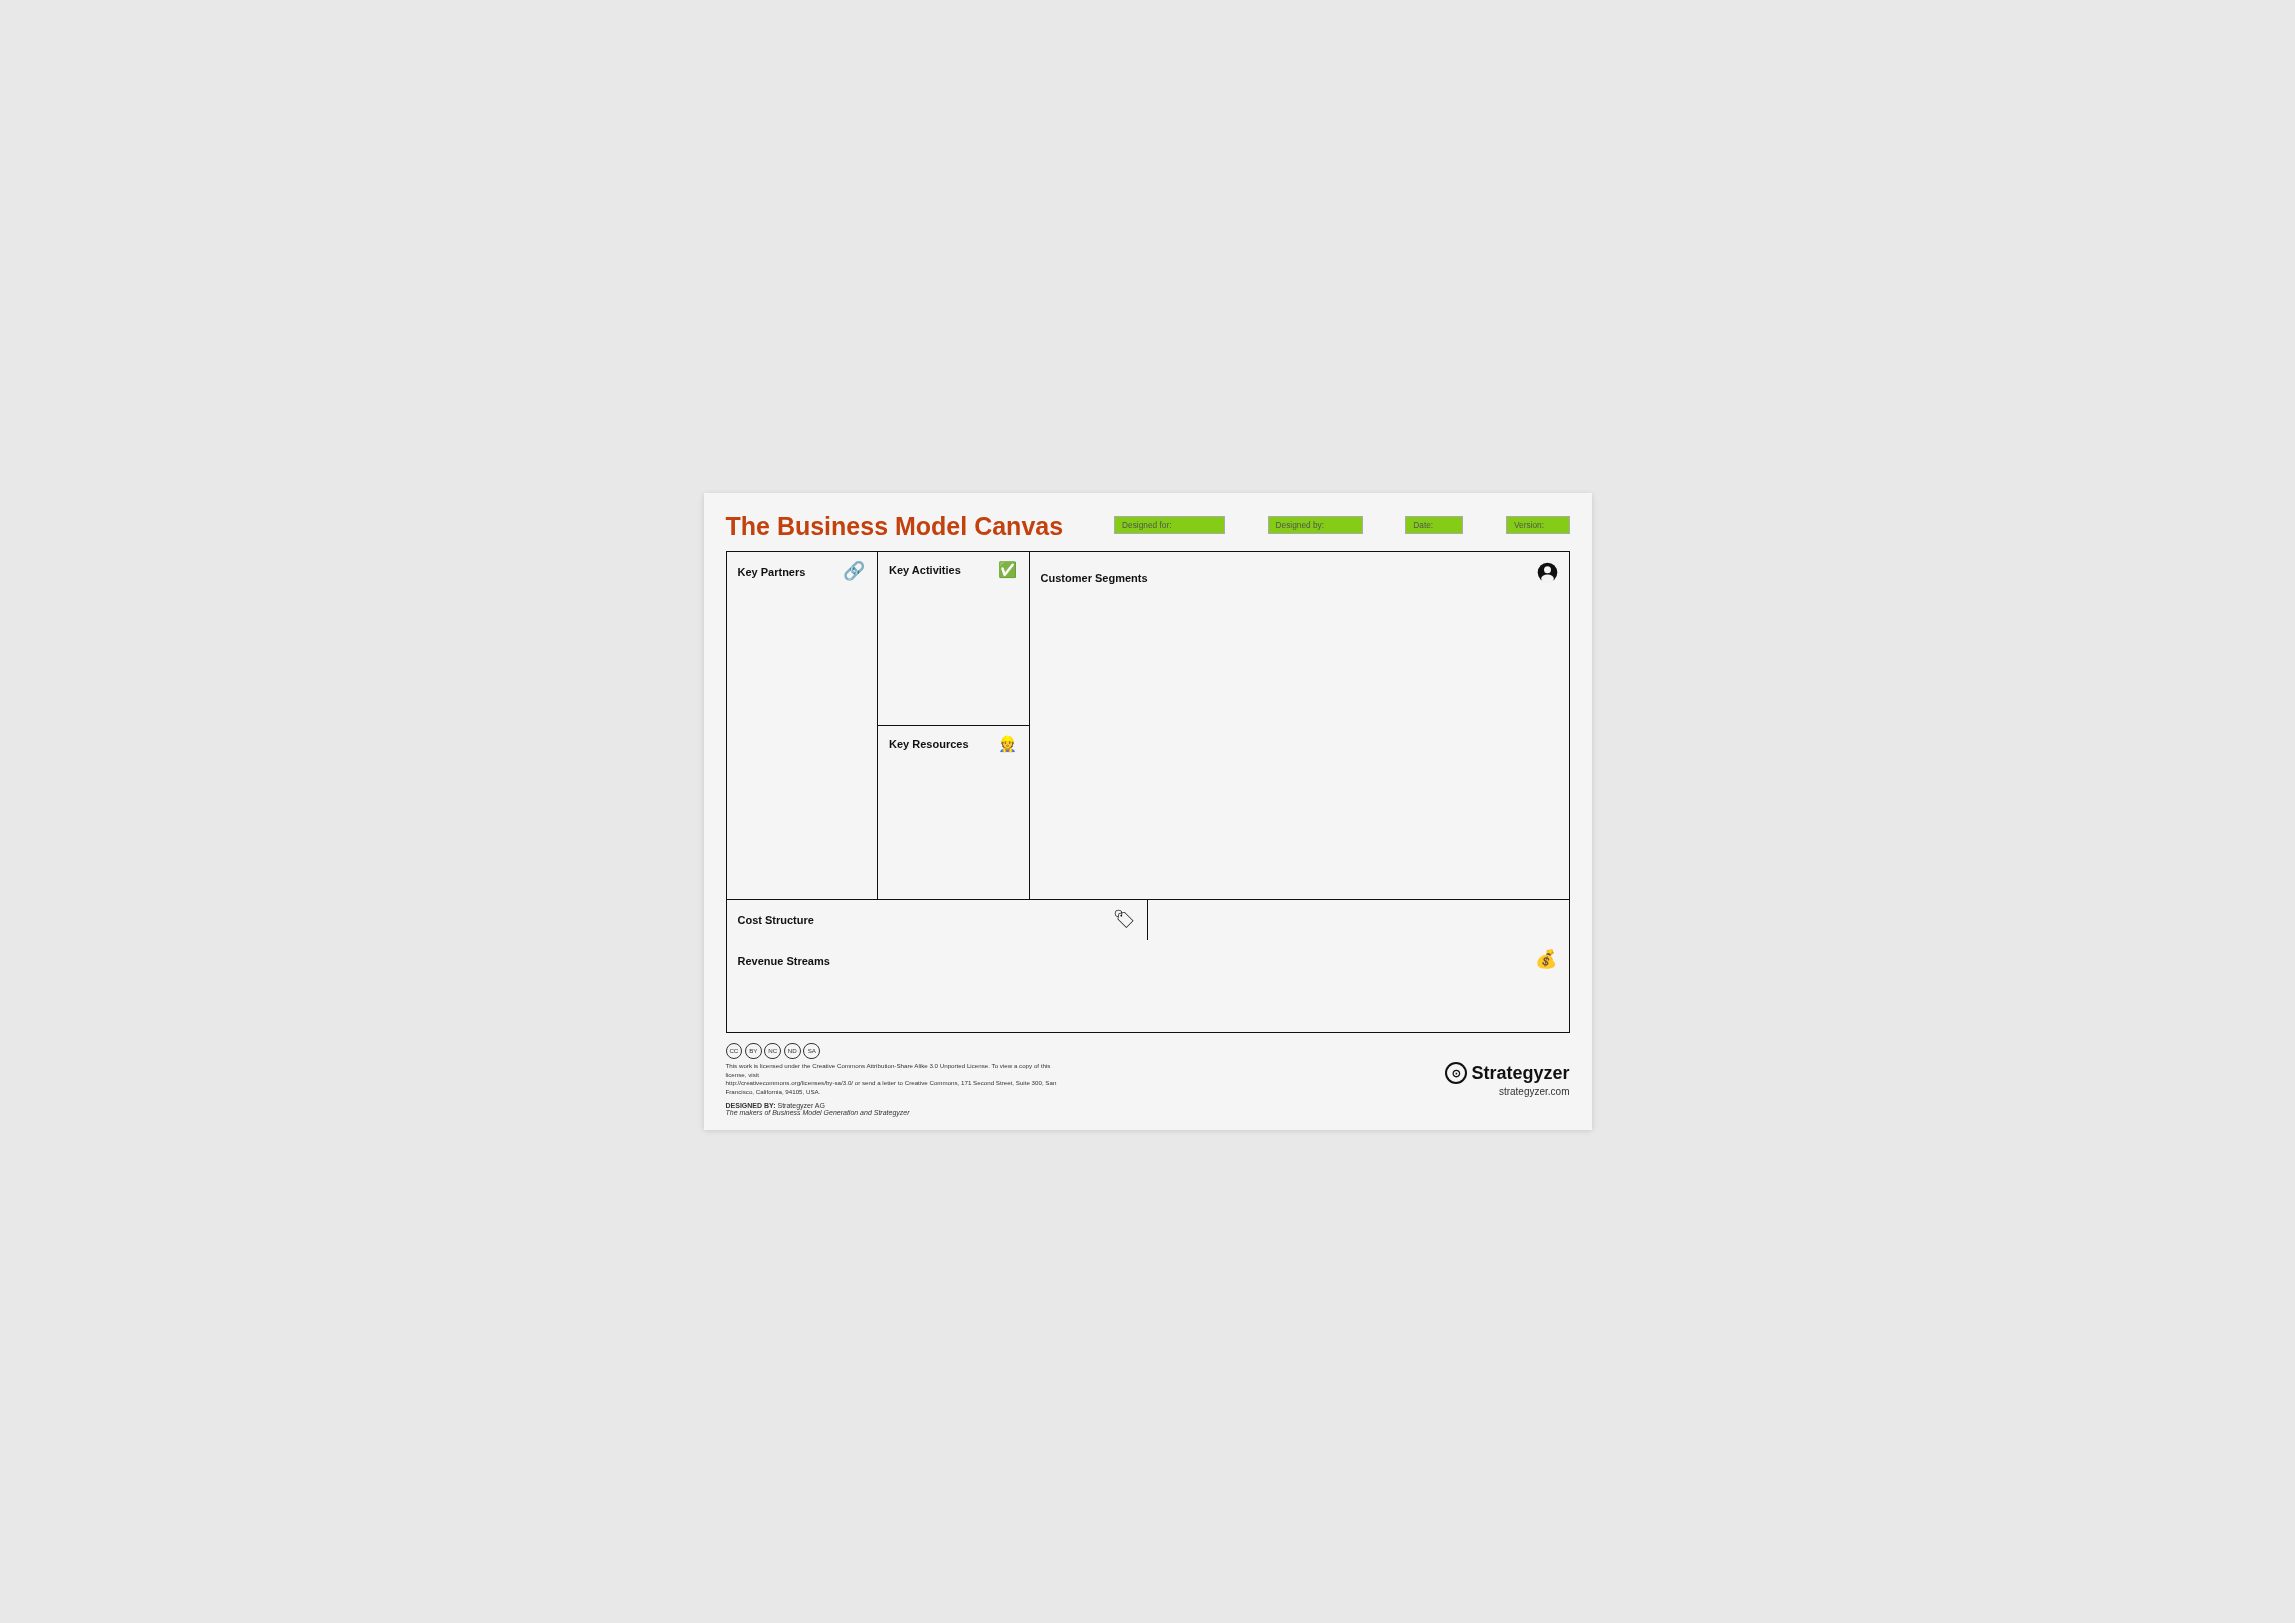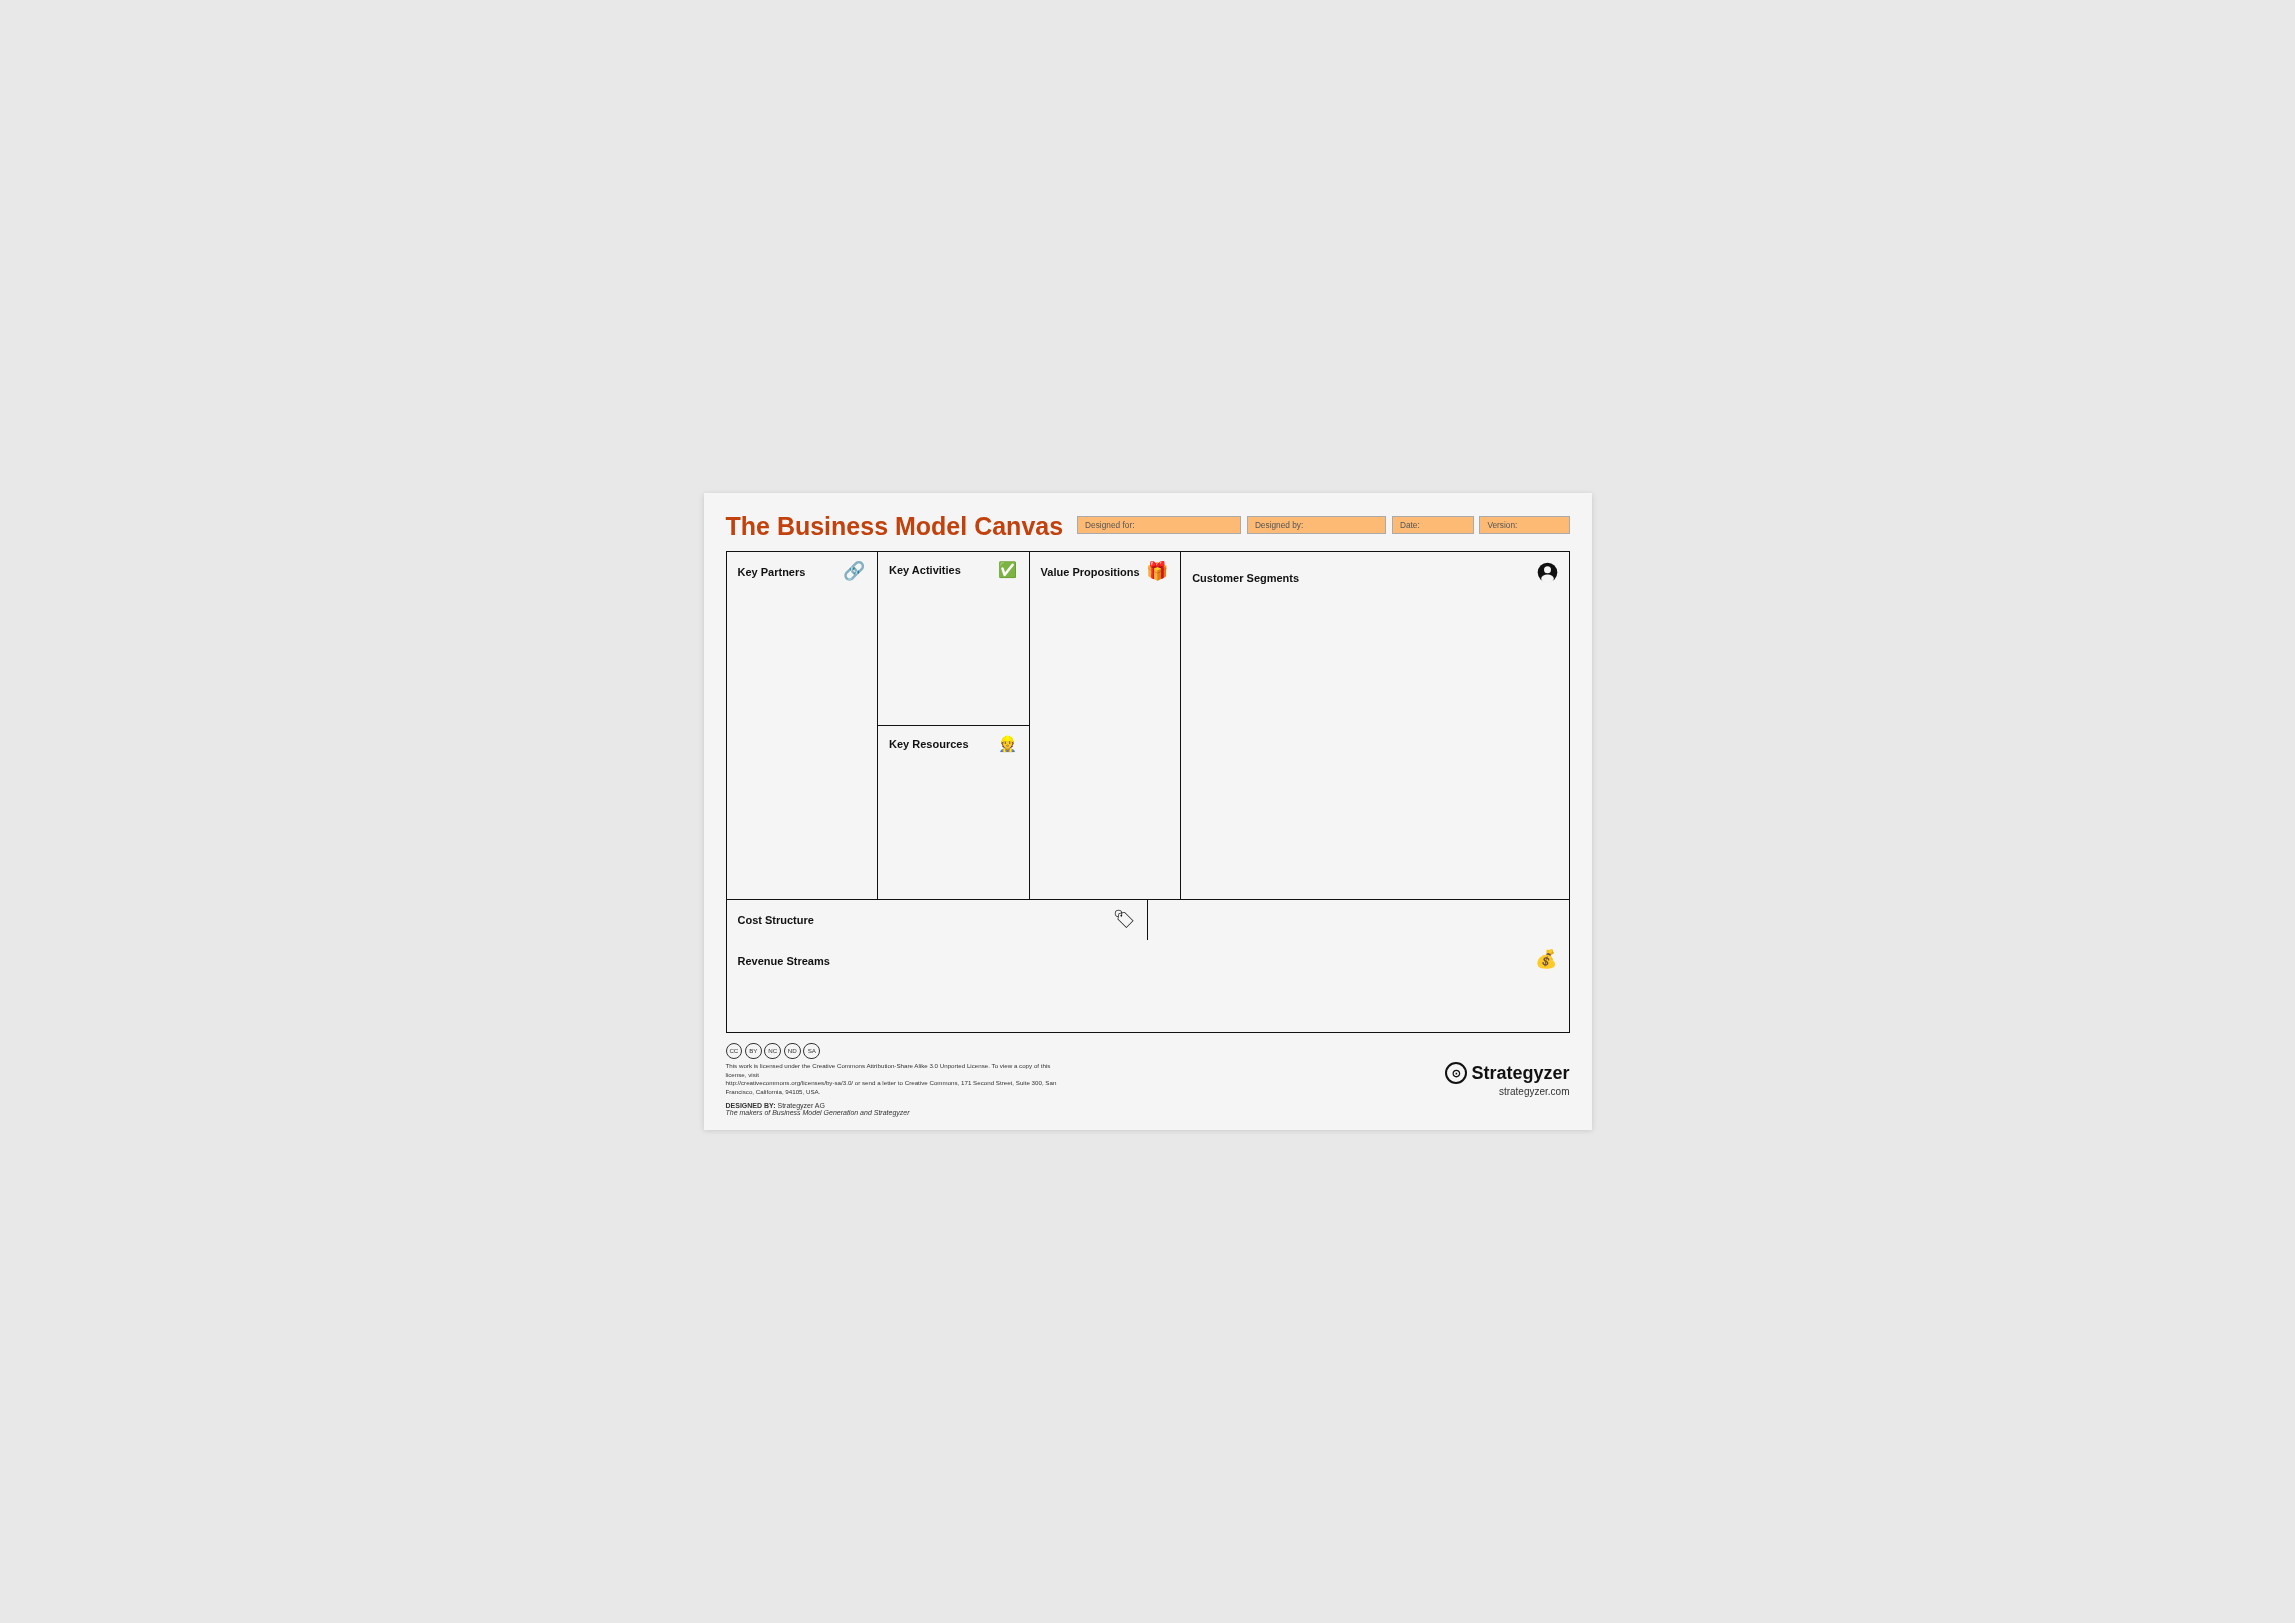--- a/index.html
+++ b/index.html
@@ -35,24 +35,25 @@
     }
     .header-fields {
       display: flex;
       gap: 5.6px;
       flex: 1;
       align-items: center;
       padding-top: 4.2px;
     }
     .header-field {
       border: 1px solid #aaa;
-      background: #fdba74;
+      background: #84cc16;
       padding: 2.8px 7px;
       font-size: 8.3px;
       color: #555;
+      margin-left: 37px;
     }
     .header-field.wide { flex: 1.8; }
     .header-field.medium { flex: 1.5; }
     .header-field.narrow { flex: 0.8; }
     .header-field.xnarrow { flex: 0.9; }
 
     
     .canvas {
       border: 1.7px solid #111;
       display: flex;
@@ -268,28 +269,20 @@
         <div class="cell-resources">
           <div class="cell">
             <div class="cell-header">
               <span class="cell-title">Key Resources</span>
               <span class="cell-icon" style="font-size:15.3px;">👷</span>
             </div>
           </div>
         </div>
       </div>
 
-      <div class="col-value">
-        <div class="cell" style="height:100%;">
-          <div class="cell-header">
-            <span class="cell-title">Value Propositions</span>
-            <span class="cell-icon">🎁</span>
-          </div>
-        </div>
-      </div>
 
 
       <div class="col-segments">
         <div class="cell" style="height:100%;">
           <div class="cell-header">
             <span class="cell-title">Customer Segments</span>
             <span class="cell-icon" style="font-size:18px;">
               <svg width="21" height="21" viewBox="0 0 30 30" fill="none" xmlns="http://www.w3.org/2000/svg">
                 <circle cx="15" cy="15" r="14" fill="#111"></circle>
                 <circle cx="15" cy="11" r="5" fill="#f5f5f5"></circle>

